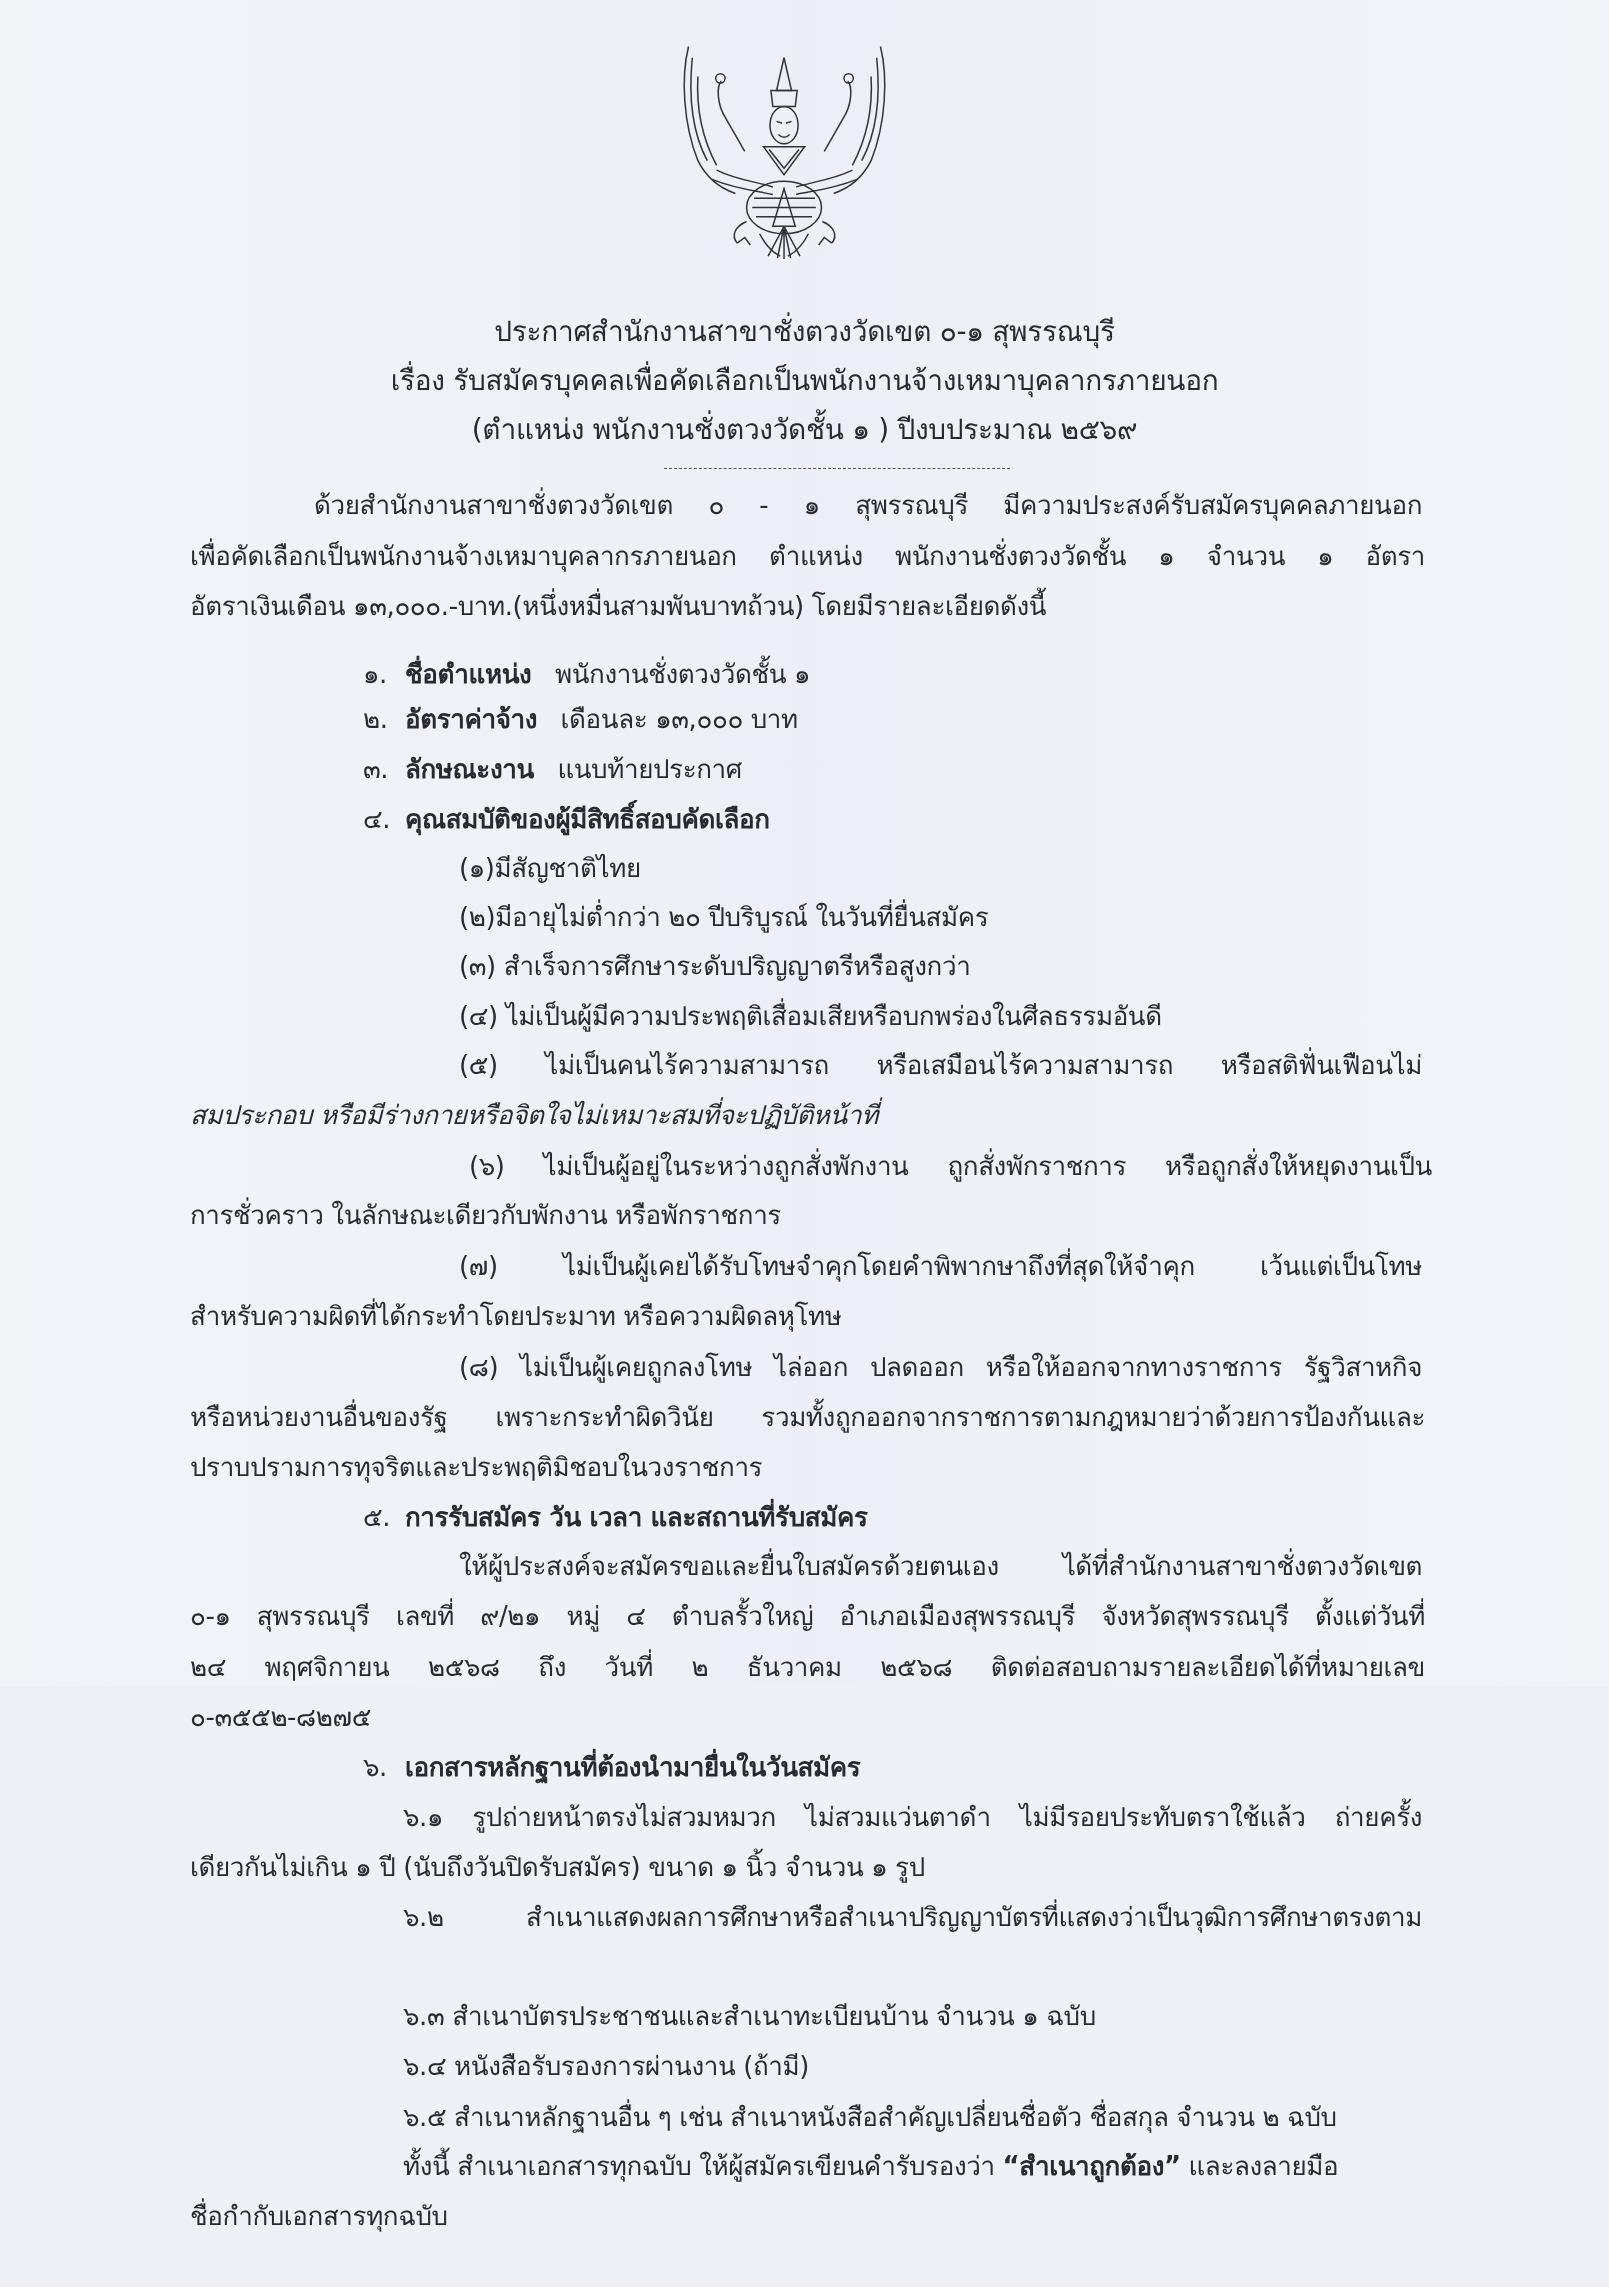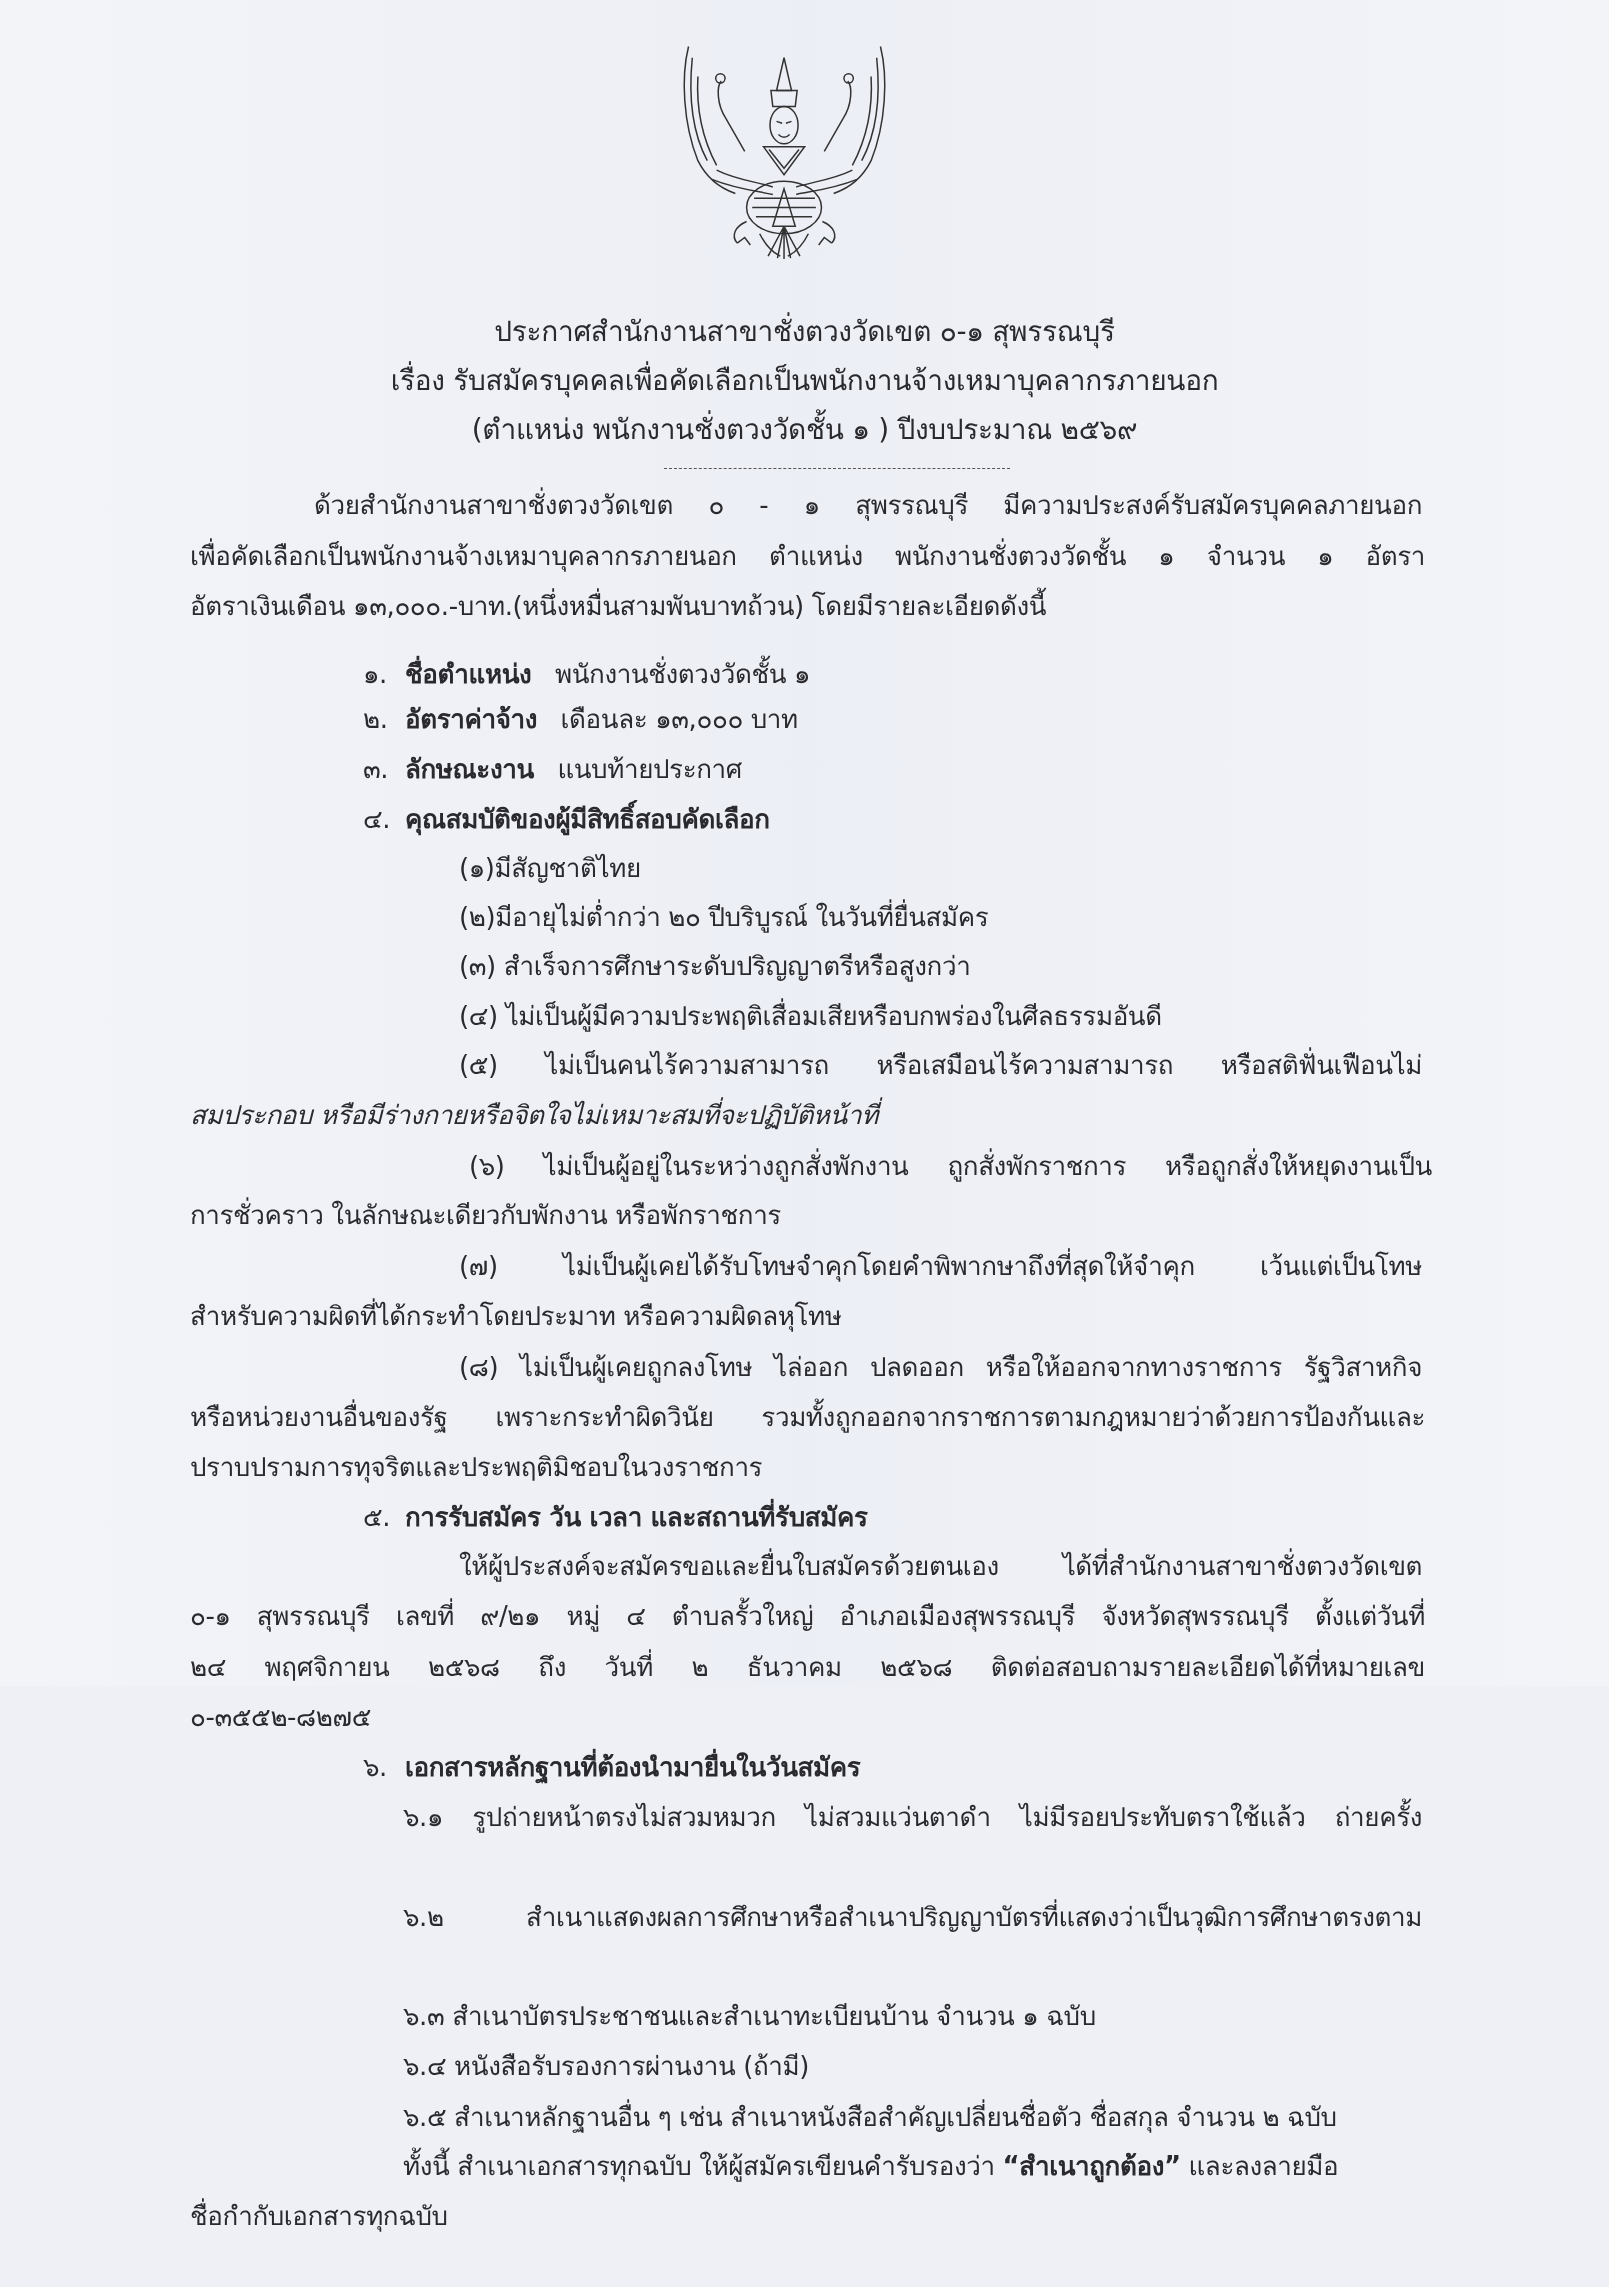--- a/index.html
+++ b/index.html
@@ -160,20 +160,21 @@
   </div>
   <div class="line" style="left:459px; top:1548px; width:963px; text-align:justify; text-align-last:justify;">ให้ผู้ประสงค์จะสมัครขอและยื่นใบสมัครด้วยตนเอง ได้ที่สำนักงานสาขาชั่งตวงวัดเขต</div>
   <div class="line justify" style="left:190px; top:1598px;">๐-๑ สุพรรณบุรี เลขที่ ๙/๒๑ หมู่ ๔ ตำบลรั้วใหญ่ อำเภอเมืองสุพรรณบุรี จังหวัดสุพรรณบุรี ตั้งแต่วันที่</div>
   <div class="line justify" style="left:190px; top:1649px;">๒๔ พฤศจิกายน ๒๕๖๘ ถึง วันที่ ๒ ธันวาคม ๒๕๖๘ ติดต่อสอบถามรายละเอียดได้ที่หมายเลข</div>
   <div class="line" style="left:190px; top:1699px;">๐-๓๕๕๒-๘๒๗๕</div>
 
   <div class="line" style="left:363px; top:1749px;">
     <span class="num">๖.</span><span class="lbl bold">เอกสารหลักฐานที่ต้องนำมายื่นในวันสมัคร</span>
   </div>
   <div class="line" style="left:403px; top:1799px; width:1019px; text-align:justify; text-align-last:justify;">๖.๑ รูปถ่ายหน้าตรงไม่สวมหมวก ไม่สวมแว่นตาดำ ไม่มีรอยประทับตราใช้แล้ว ถ่ายครั้ง</div>
+  <div class="line" style="left:190px; top:1849px;">เดียวกันไม่เกิน ๑ ปี (นับถึงวันปิดรับสมัคร) ขนาด ๑ นิ้ว จำนวน ๑ รูป</div>
 
   <div class="line" style="left:403px; top:1899px; width:1019px; text-align:justify; text-align-last:justify;">๖.๒ สำเนาแสดงผลการศึกษาหรือสำเนาปริญญาบัตรที่แสดงว่าเป็นวุฒิการศึกษาตรงตาม</div>
 
   <div class="line" style="left:403px; top:1998px;">๖.๓ สำเนาบัตรประชาชนและสำเนาทะเบียนบ้าน จำนวน ๑ ฉบับ</div>
   <div class="line" style="left:403px; top:2048px;">๖.๔ หนังสือรับรองการผ่านงาน (ถ้ามี)</div>
   <div class="line" style="left:403px; top:2099px;">๖.๕ สำเนาหลักฐานอื่น ๆ เช่น สำเนาหนังสือสำคัญเปลี่ยนชื่อตัว ชื่อสกุล จำนวน ๒ ฉบับ</div>
 
   <div class="line" style="left:403px; top:2148px;">
     <span>ทั้งนี้ สำเนาเอกสารทุกฉบับ ให้ผู้สมัครเขียนคำรับรองว่า </span><span class="bold">“สำเนาถูกต้อง”</span><span> และลงลายมือ</span>
   </div>

